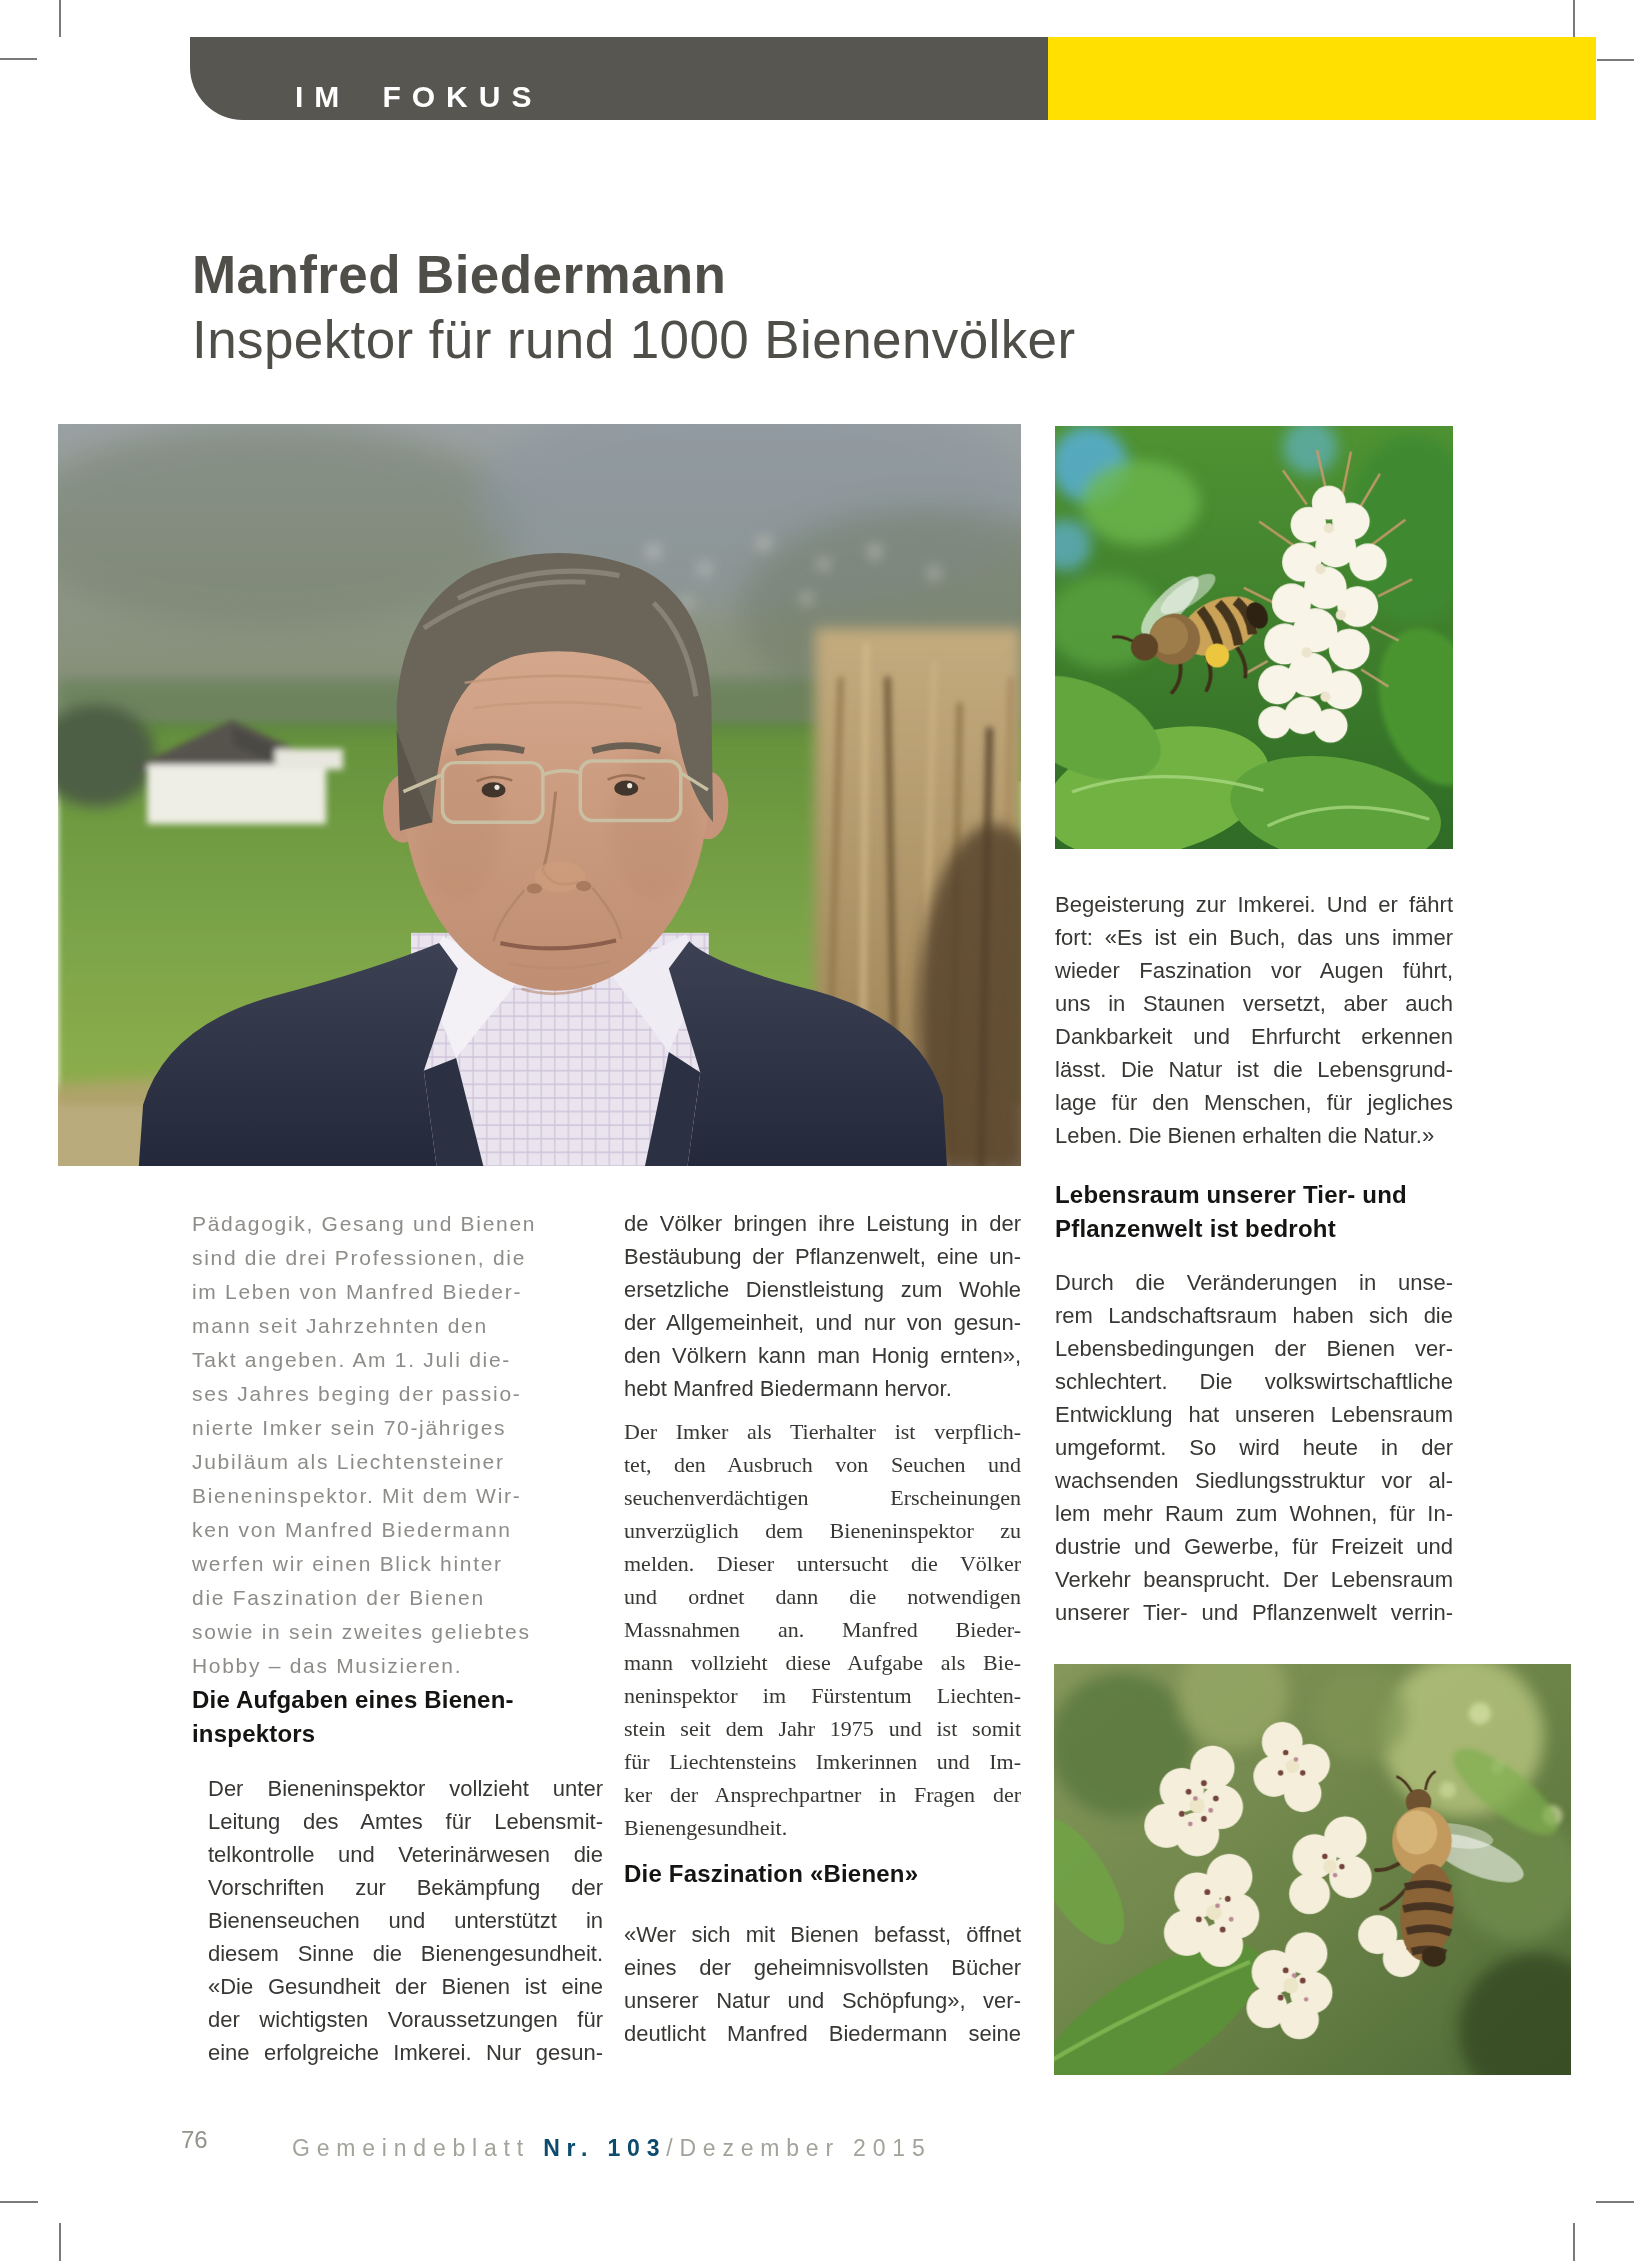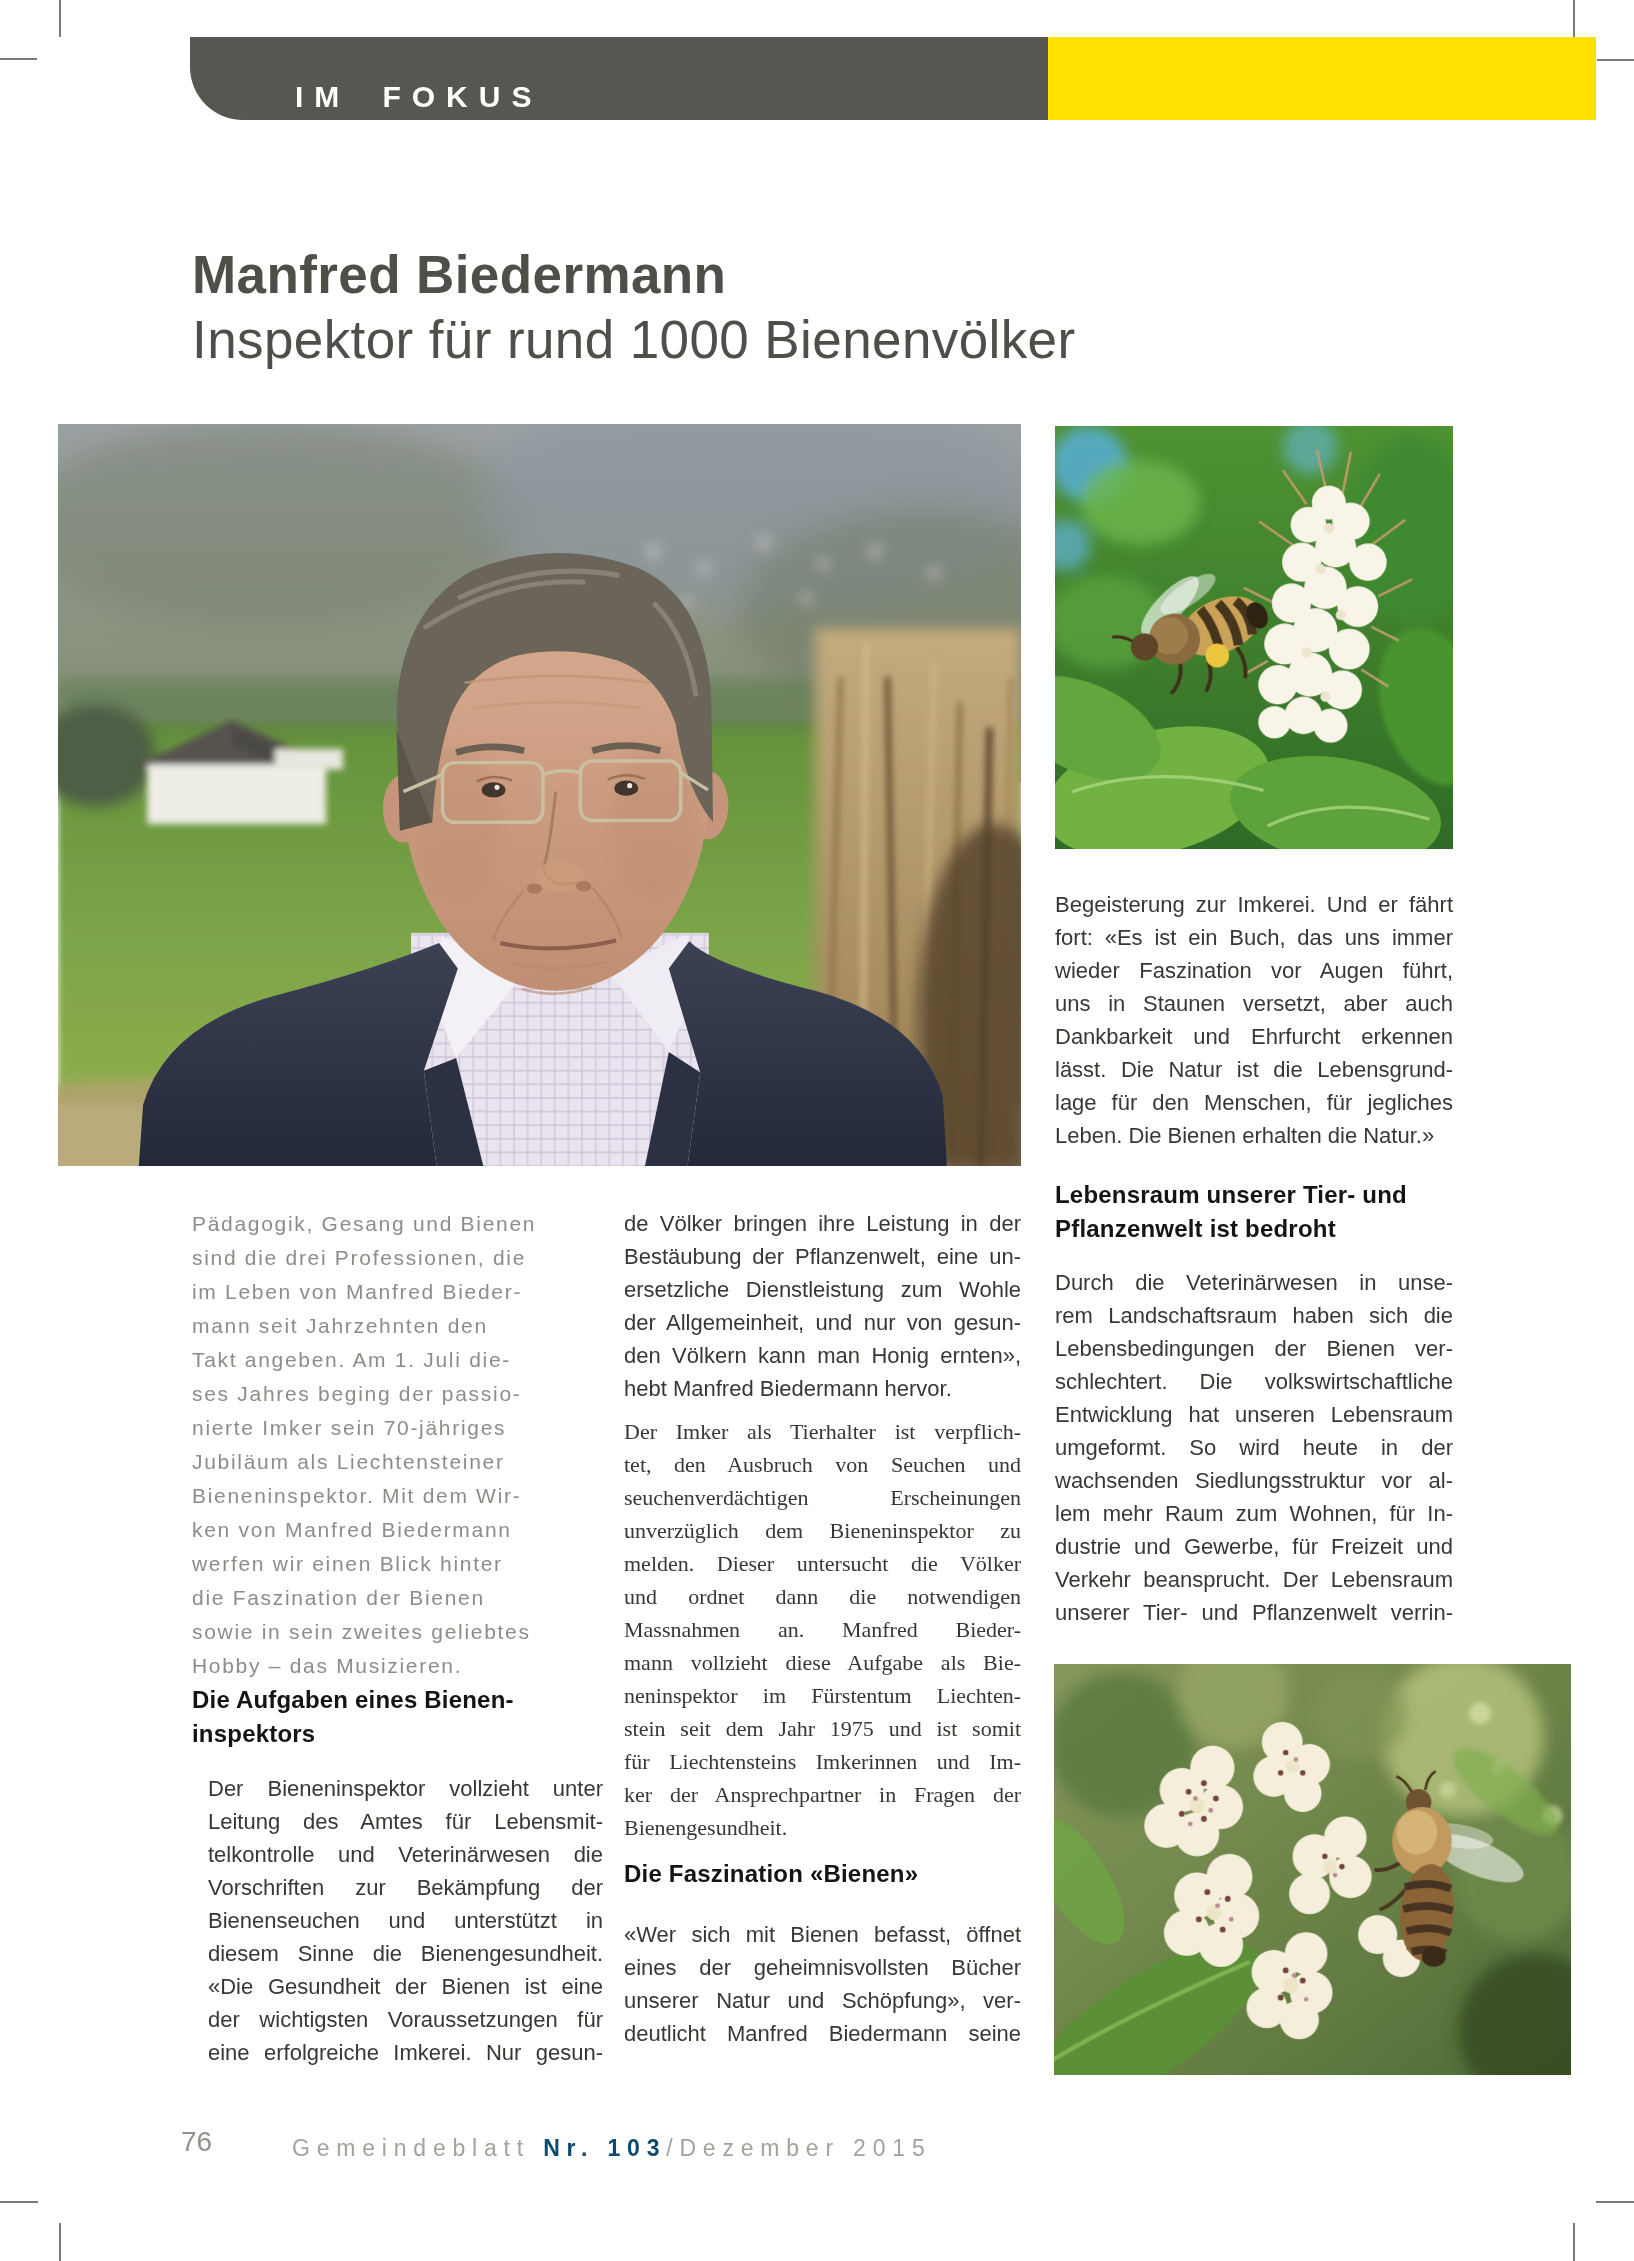--- a/index.html
+++ b/index.html
@@ -34,21 +34,21 @@
   .lines .jline{text-align:justify;text-align-last:justify;}
   .lines .jline:last-child{text-align-last:left;}
   .lines.cont .jline:last-child{text-align-last:justify;}
   .lines.ragged .jline{text-align:left;text-align-last:left;}
 
   .intro{color:#8e8c88;letter-spacing:1.7px;line-height:34px;font-size:21px;}
   .subhead{font-weight:bold;color:#141413;font-size:24px;line-height:34px;letter-spacing:0.2px;}
 
   
   #footer{position:absolute;left:0;top:2121px;width:1634px;height:51px;color:#9b9b93;}
-  #footer-page-number{position:absolute;left:181px;top:5.1px;font-size:28px;color:#93938c;}
+  #footer-page-number{position:absolute;left:181px;top:5.1px;font-size:24px;color:#93938c;}
   #footer-publication{position:absolute;left:292px;top:13.6px;font-size:23px;letter-spacing:6.8px;color:#a3a39b;}
   #footer-publication b{font-weight:bold;color:#0c4a6e;}
 </style>
 </head>
 <body>
 
 <div id="page">
 
   <div class="cropmark" style="left:59px;top:0;width:1.7px;height:37px;"></div>
   <div class="cropmark" style="left:0;top:58px;width:37px;height:1.7px;"></div>
@@ -515,21 +515,21 @@
         <div class="jline">lage für den Menschen, für jegliches</div>
         <div class="jline">Leben. Die Bienen erhalten die Natur.»</div>
       </div>
     <div class="block subhead" style="left:0;top:1178px;width:398px;">
       <div class="lines ragged">
           <div class="jline">Lebensraum unserer Tier- und</div>
           <div class="jline">Pflanzenwelt ist bedroht</div>
         </div>
     </div>
     <div class="block lines cont" style="left:0;top:1266px;width:398px;">
-        <div class="jline">Durch die Veterinärwesen in unse-</div>
+        <div class="jline">Durch die Veränderungen in unse-</div>
         <div class="jline">rem Landschaftsraum haben sich die</div>
         <div class="jline">Lebensbedingungen der Bienen ver-</div>
         <div class="jline">schlechtert. Die volkswirtschaftliche</div>
         <div class="jline">Entwicklung hat unseren Lebensraum</div>
         <div class="jline">umgeformt. So wird heute in der</div>
         <div class="jline">wachsenden Siedlungsstruktur vor al-</div>
         <div class="jline">lem mehr Raum zum Wohnen, für In-</div>
         <div class="jline">dustrie und Gewerbe, für Freizeit und</div>
         <div class="jline">Verkehr beansprucht. Der Lebensraum</div>
         <div class="jline">unserer Tier- und Pflanzenwelt verrin-</div>

